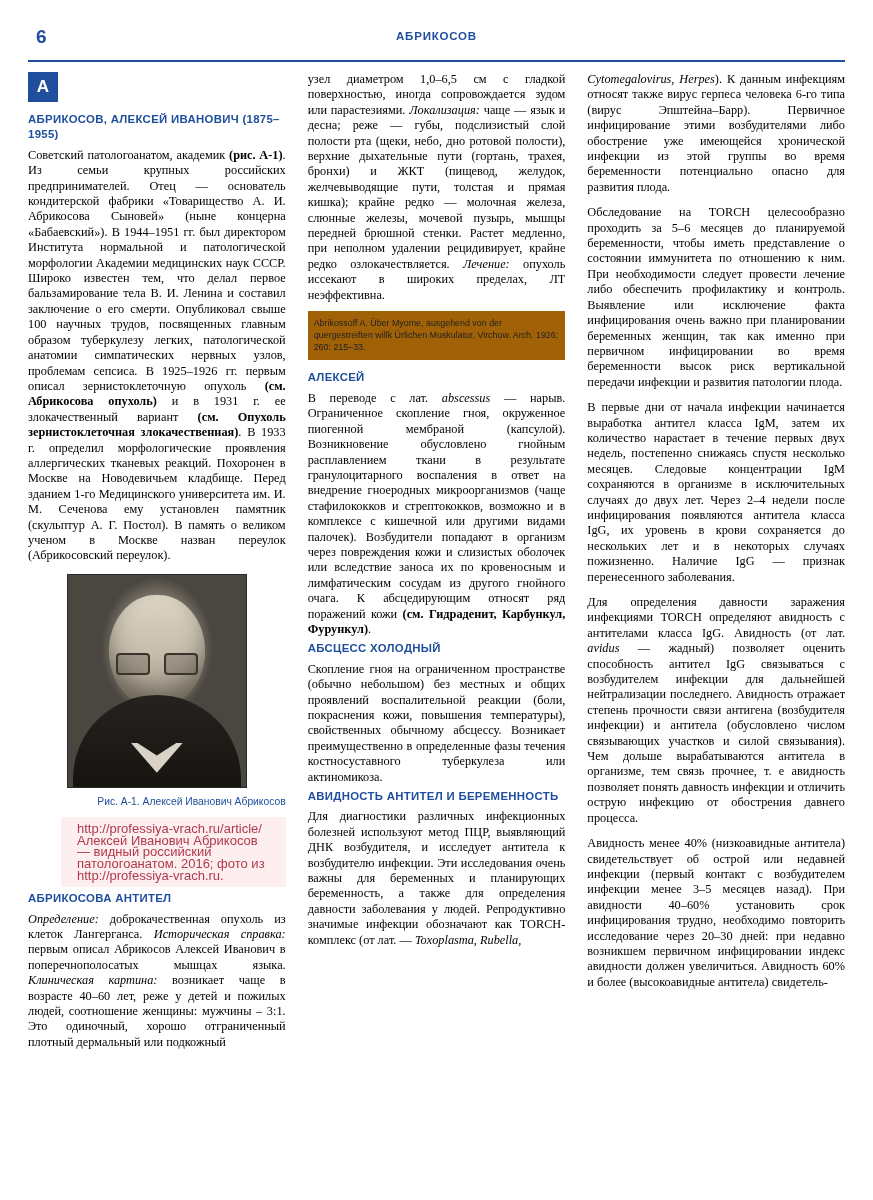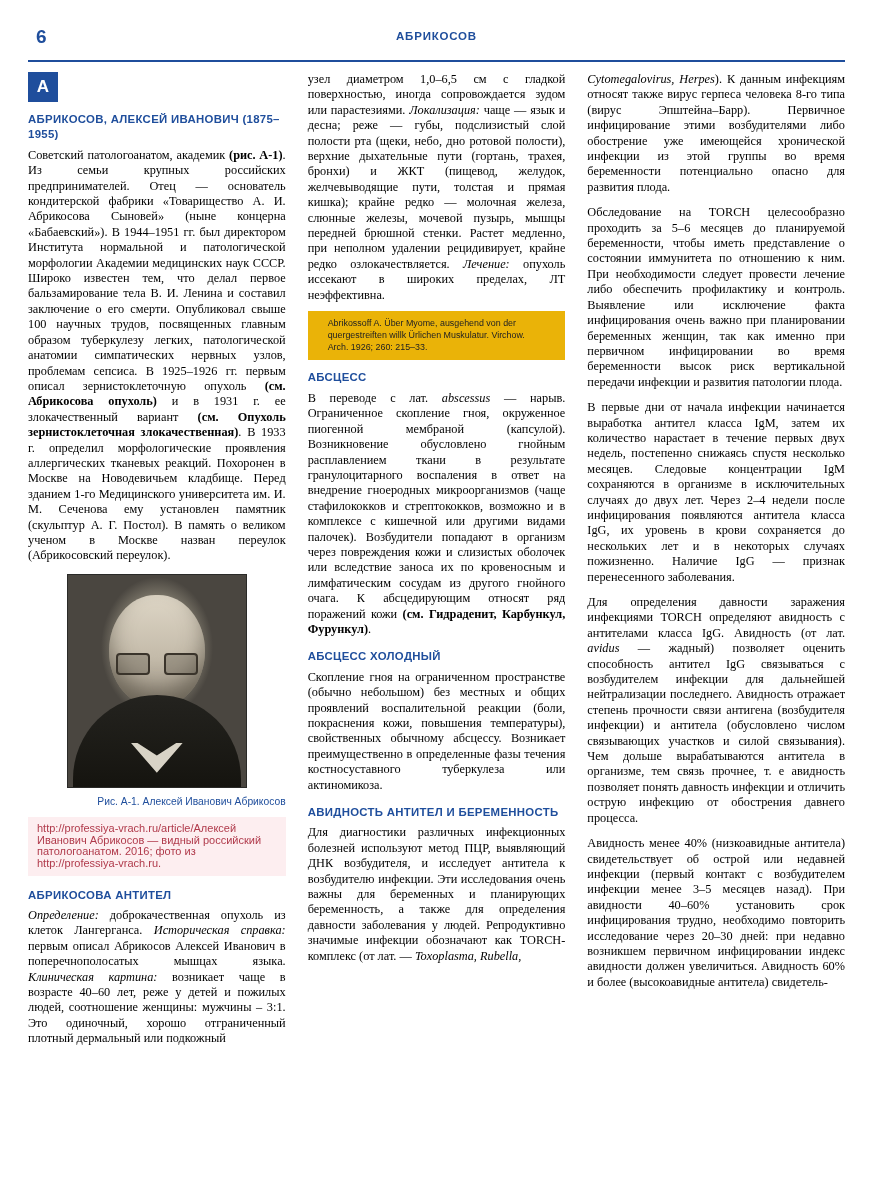--- a/index.html
+++ b/index.html
@@ -81,21 +81,21 @@
   }
   .entry-head {
     font-family: "Liberation Sans", sans-serif;
     font-weight: bold;
     font-size: 11.4px;
     color: #1f4e9c;
     letter-spacing: 0.3px;
     margin-bottom: 5px;
     text-align: left;
   }
-  .entry-head.spaced { margin-top: 12px; }
+  .entry-head.spaced { margin-top: 4px; }
   .b { font-weight: bold; }
   .i { font-style: italic; }
 
   .figure {
     margin: 10px 0 4px 0;
     text-align: center;
   }
   .portrait {
     width: 178px;
     height: 212px;
@@ -165,31 +165,32 @@
     font-family: "Liberation Sans", sans-serif;
     font-size: 10.3px;
     color: #1f4e9c;
     margin-top: 6px;
     text-align: right;
   }
   .credit {
     margin-top: 8px;
     background: #fdeef0;
     border: 0;
-    padding: 6px 9px;
-    font-family: "Liberation Sans", sans-serif;
-    font-size: 11px;
+    padding: 6px 16px;
+    font-family: "Liberation Sans", sans-serif;
+    font-size: 13px;
     line-height: 11.6px;
     color: #b03a4b;
     text-align: left;
+    margin-left: 33px;
   }
   .refbox {
     margin: 8px 0 10px 0;
-    background: #eab308;
-    padding: 7px 20px;
+    background: #a16207;
+    padding: 7px 6px;
     font-family: "Liberation Sans", sans-serif;
     font-size: 8.9px;
     line-height: 11.8px;
     color: #222;
     text-align: left;
   }
 </style>
 </head>
 <body>
 
@@ -227,35 +228,35 @@
       <p><span class="i">Определение:</span><span> доброкачественная опухоль из клеток Лангерганса. </span><span class="i">Историческая справка:</span><span> первым описал Абрикосов Алексей Иванович в поперечнополосатых мышцах языка. </span><span class="i">Клиническая картина:</span><span> возникает чаще в возрасте 40–60 лет, реже у детей и пожилых людей, соотношение женщины: мужчины – 3:1. Это одиночный, хорошо отграниченный плотный дермальный или подкожный</span></p>
 
     </div>
 
     <div class="col">
 
       <p><span>узел диаметром 1,0–6,5 см с гладкой поверхностью, иногда сопровождается зудом или парастезиями. </span><span class="i">Локализация:</span><span> чаще — язык и десна; реже — губы, подслизистый слой полости рта (щеки, небо, дно ротовой полости), верхние дыхательные пути (гортань, трахея, бронхи) и ЖКТ (пищевод, желудок, желчевыводящие пути, толстая и прямая кишка); крайне редко — молочная железа, слюнные железы, мочевой пузырь, мышцы передней брюшной стенки. Растет медленно, при неполном удалении рецидивирует, крайне редко озлокачествляется. </span><span class="i">Лечение:</span><span> опухоль иссекают в широких пределах, ЛТ неэффективна.</span></p>
 
       <div class="refbox">Abrikossoff A. Über Myome, ausgehend von der quergestreiften willk Ürlichen Muskulatur. Virchow. Arch. 1926; 260: 215–33.</div>
 
-      <div class="entry-head">АБСЦЕСС</div>
+      <div class="entry-head">АЛЕКСЕЙ</div>
 
       <p><span>В переводе с лат. </span><span class="i">abscessus</span><span> — нарыв. Ограниченное скопление гноя, окруженное пиогенной мембраной (капсулой). Возникновение обусловлено гнойным расплавлением ткани в результате гранулоцитарного воспаления в ответ на внедрение гноеродных микроорганизмов (чаще стафилококков и стрептококков, возможно и в комплексе с кишечной или другими видами палочек). Возбудители попадают в организм через повреждения кожи и слизистых оболочек или вследствие заноса их по кровеносным и лимфатическим сосудам из другого гнойного очага. К абсцедирующим относят ряд поражений кожи </span><span class="b">(см. Гидраденит, Карбункул, Фурункул)</span><span>.</span></p>
 
       <div class="entry-head spaced">АБСЦЕСС ХОЛОДНЫЙ</div>
       <p>Скопление гноя на ограниченном пространстве (обычно небольшом) без местных и общих проявлений воспалительной реакции (боли, покраснения кожи, повышения температуры), свойственных обычному абсцессу. Возникает преимущественно в определенные фазы течения костносуставного туберкулеза или актиномикоза.</p>
 
       <div class="entry-head spaced">АВИДНОСТЬ АНТИТЕЛ И БЕРЕМЕННОСТЬ</div>
       <p><span>Для диагностики различных инфекционных болезней используют метод ПЦР, выявляющий ДНК возбудителя, и исследует антитела к возбудителю инфекции. Эти исследования очень важны для беременных и планирующих беременность, а также для определения давности заболевания у людей. Репродуктивно значимые инфекции обозначают как TORCH-комплекс (от лат. — </span><span class="i">Toxoplasma, Rubella,</span></p>
 
     </div>
 
     <div class="col">
 
-      <p><span class="i">Cytomegalovirus, Herpes</span><span>). К данным инфекциям относят также вирус герпеса человека 8-го типа (вирус Эпштейна–Барр). Первичное инфицирование этими возбудителями либо обострение уже имеющейся хронической инфекции из этой группы во время беременности потенциально опасно для развития плода.</span></p>
+      <p><span class="i">Cytomegalovirus, Herpes</span><span>). К данным инфекциям относят также вирус герпеса человека 6-го типа (вирус Эпштейна–Барр). Первичное инфицирование этими возбудителями либо обострение уже имеющейся хронической инфекции из этой группы во время беременности потенциально опасно для развития плода.</span></p>
       <p>Обследование на TORCH целесообразно проходить за 5–6 месяцев до планируемой беременности, чтобы иметь представление о состоянии иммунитета по отношению к ним. При необходимости следует провести лечение либо обеспечить профилактику и контроль. Выявление или исключение факта инфицирования очень важно при планировании беременных женщин, так как именно при первичном инфицировании во время беременности высок риск вертикальной передачи инфекции и развития патологии плода.</p>
       <p>В первые дни от начала инфекции начинается выработка антител класса IgM, затем их количество нарастает в течение первых двух недель, постепенно снижаясь спустя несколько месяцев. Следовые концентрации IgM сохраняются в организме в исключительных случаях до двух лет. Через 2–4 недели после инфицирования появляются антитела класса IgG, их уровень в крови сохраняется до нескольких лет и в некоторых случаях пожизненно. Наличие IgG — признак перенесенного заболевания.</p>
       <p><span>Для определения давности заражения инфекциями TORCH определяют авидность с антителами класса IgG. Авидность (от лат. </span><span class="i">avidus</span><span> — жадный) позволяет оценить способность антител IgG связываться с возбудителем инфекции для дальнейшей нейтрализации последнего. Авидность отражает степень прочности связи антигена (возбудителя инфекции) и антитела (обусловлено числом связывающих участков и силой связывания). Чем дольше вырабатываются антитела в организме, тем связь прочнее, т. е авидность позволяет понять давность инфекции и отличить острую инфекцию от обострения давнего процесса.</span></p>
       <p>Авидность менее 40% (низкоавидные антитела) свидетельствует об острой или недавней инфекции (первый контакт с возбудителем инфекции менее 3–5 месяцев назад). При авидности 40–60% установить срок инфицирования трудно, необходимо повторить исследование через 20–30 дней: при недавно возникшем первичном инфицировании индекс авидности должен увеличиться. Авидность 60% и более (высокоавидные антитела) свидетель-</p>
 
     </div>
 
   </div>
 </div>
 

